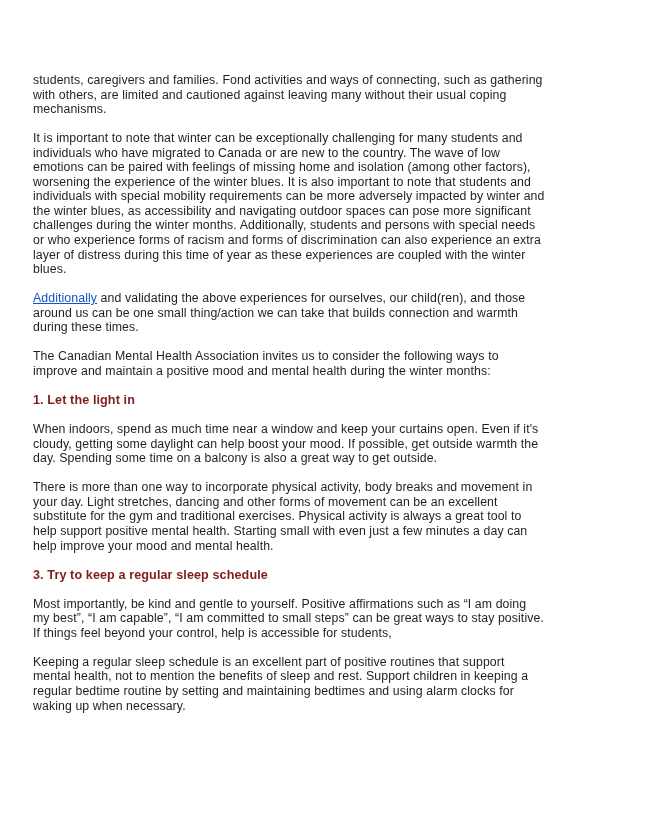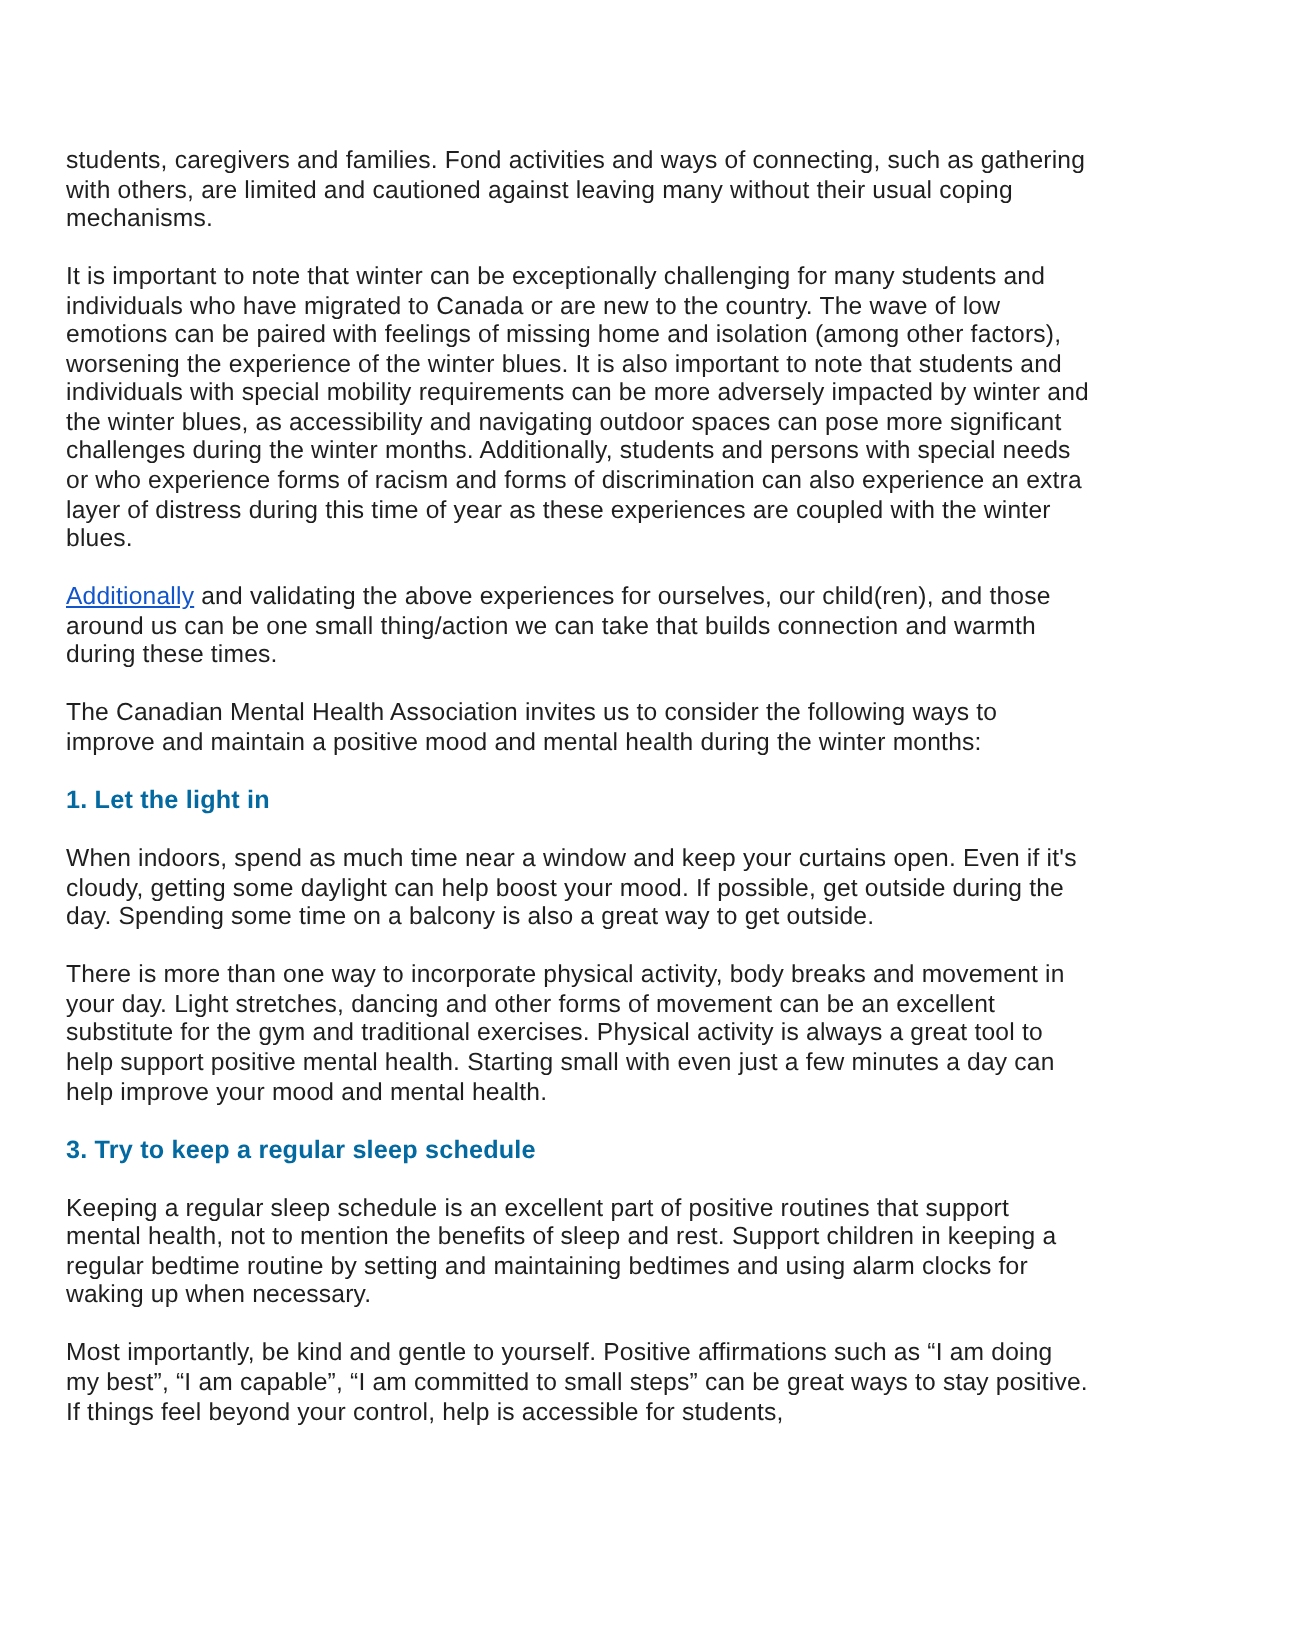--- a/index.html
+++ b/index.html
@@ -28,21 +28,21 @@
     letter-spacing: 0.1px;
   }
   .content p {
     margin: 0 0 14.55px 0;
   }
   .content h3 {
     margin: 0 0 14.55px 0;
     font-size: 12.6px;
     line-height: 14.55px;
     font-weight: bold;
-    color: #0369a1;
+    color: #7f1d1d;
   }
   a.doc-link {
     color: #1155cc;
     text-decoration: underline;
     cursor: pointer;
   }
 </style>
 </head>
 <body>
 
@@ -52,25 +52,25 @@
     <p>students, caregivers and families. Fond activities and ways of connecting, such as gathering with others, are limited and cautioned against leaving many without their usual coping mechanisms.</p>
 
     <p>It is important to note that winter can be exceptionally challenging for many students and individuals who have migrated to Canada or are new to the country. The wave of low emotions can be paired with feelings of missing home and isolation (among other factors), worsening the experience of the winter blues. It is also important to note that students and individuals with special mobility requirements can be more adversely impacted by winter and the winter blues, as accessibility and navigating outdoor spaces can pose more significant challenges during the winter months. Additionally, students and persons with special needs or who experience forms of racism and forms of discrimination can also experience an extra layer of distress during this time of year as these experiences are coupled with the winter blues.</p>
 
     <p><a class="doc-link" href="#">Additionally</a><span> and validating the above experiences for ourselves, our child(ren), and those around us can be one small thing/action we can take that builds connection and warmth during these times.</span></p>
 
     <p>The Canadian Mental Health Association invites us to consider the following ways to improve and maintain a positive mood and mental health during the winter months:</p>
 
     <h3>1. Let the light in</h3>
 
-    <p>When indoors, spend as much time near a window and keep your curtains open. Even if it's cloudy, getting some daylight can help boost your mood. If possible, get outside during the day. Spending some time on a balcony is also a great way to get outside.</p>
+    <p>When indoors, spend as much time near a window and keep your curtains open. Even if it's cloudy, getting some daylight can help boost your mood. If possible, get outside warmth the day. Spending some time on a balcony is also a great way to get outside.</p>
 
 
     <p>There is more than one way to incorporate physical activity, body breaks and movement in your day. Light stretches, dancing and other forms of movement can be an excellent substitute for the gym and traditional exercises. Physical activity is always a great tool to help support positive mental health. Starting small with even just a few minutes a day can help improve your mood and mental health.</p>
 
     <h3>3. Try to keep a regular sleep schedule</h3>
 
+    <p>Most importantly, be kind and gentle to yourself. Positive affirmations such as “I am doing my best”, “I am capable”, “I am committed to small steps” can be great ways to stay positive. If things feel beyond your control, help is accessible for students,</p>
+
     <p>Keeping a regular sleep schedule is an excellent part of positive routines that support mental health, not to mention the benefits of sleep and rest. Support children in keeping a regular bedtime routine by setting and maintaining bedtimes and using alarm clocks for waking up when necessary.</p>
-
-    <p>Most importantly, be kind and gentle to yourself. Positive affirmations such as “I am doing my best”, “I am capable”, “I am committed to small steps” can be great ways to stay positive. If things feel beyond your control, help is accessible for students,</p>
 
   </div>
 </div>
 
 </body></html>

